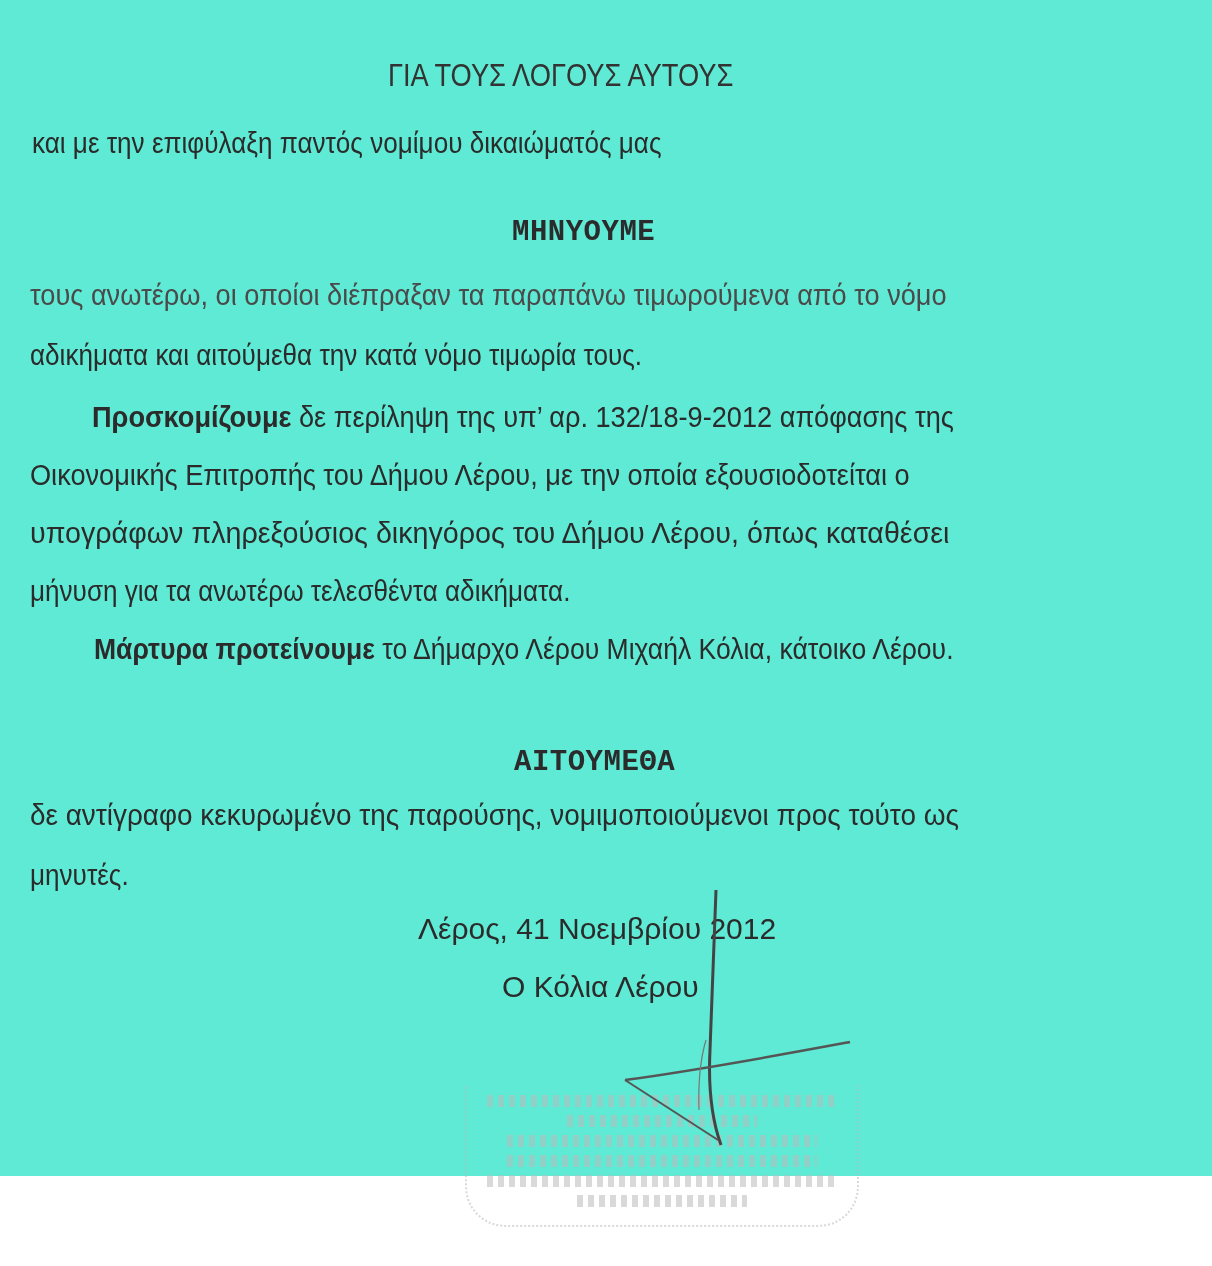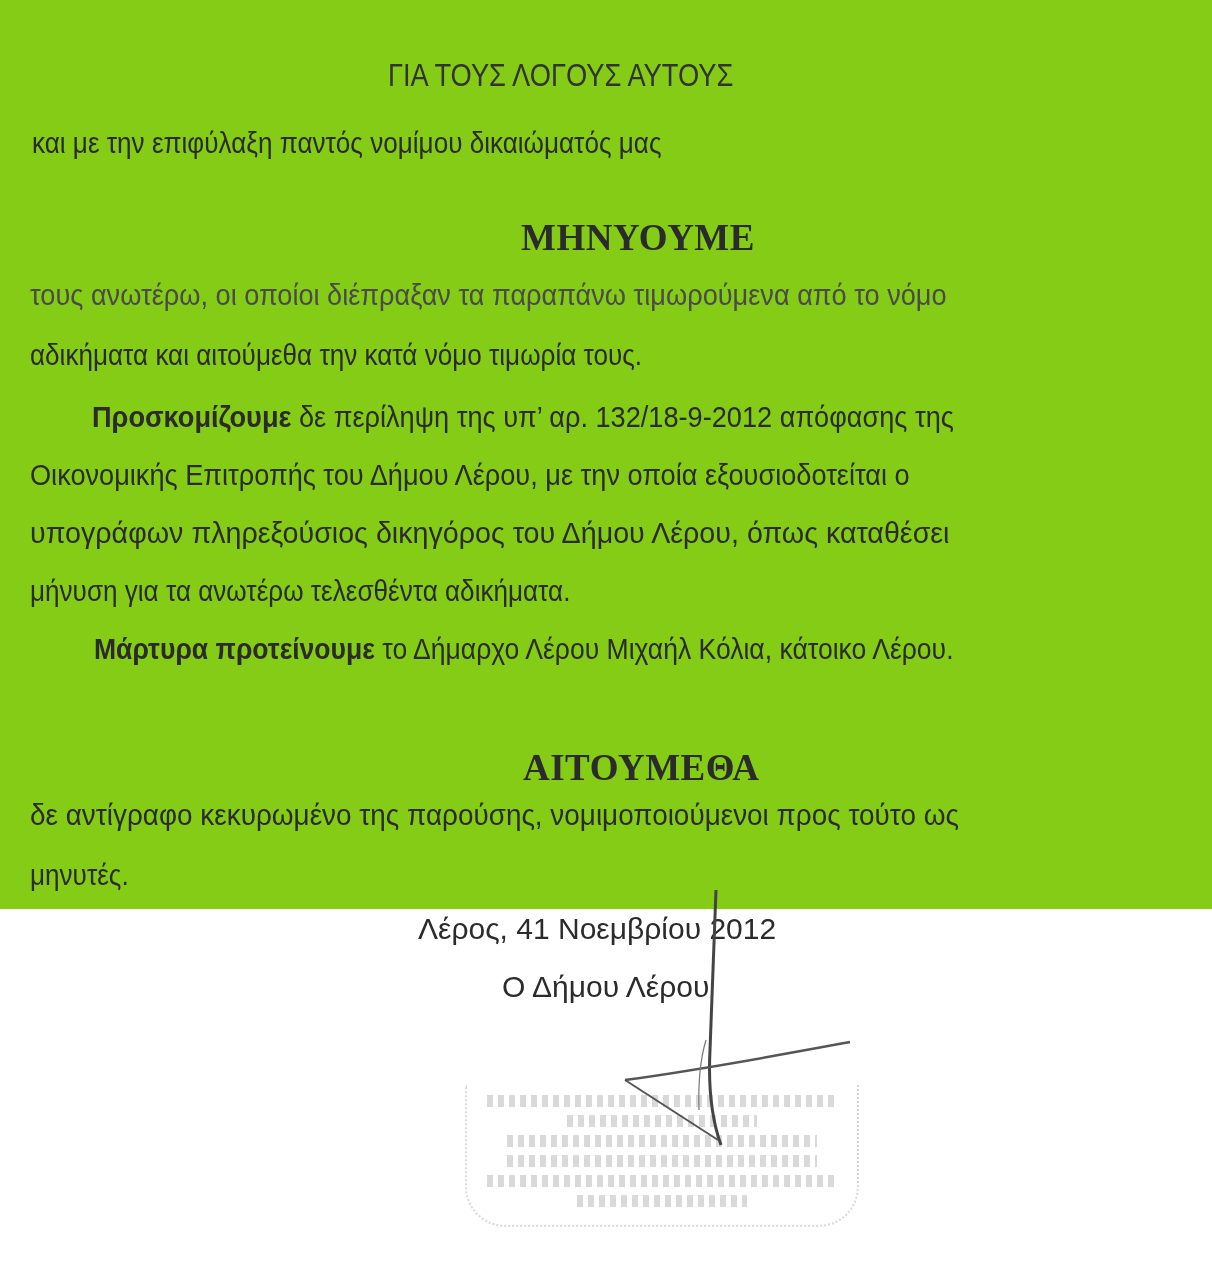--- a/index.html
+++ b/index.html
@@ -1,19 +1,19 @@
 <!DOCTYPE html>
 <html><head>
 <meta charset="utf-8">
 <style>
   html, body { margin:0; padding:0; background:#ffffff; }
   body { width:1212px; height:1266px; position:relative; overflow:hidden; color:#2b2b2b; }
-  .page { position:absolute; left:0; top:0; width:1212px; height:909px; background:#84cc16; }
+  .page { position:absolute; left:0; top:0; width:1212px; height:1176px; background:#5eead4; }
   .line { position:absolute; white-space:nowrap; font-family:"Liberation Sans Narrow","Liberation Sans",sans-serif; }
-  .heading { font-family:Liberation Serif, serif; font-weight:bold; font-size:37px; letter-spacing:0.5px;margin-left:9px; }
+  .heading { font-family:Liberation Mono, monospace; font-weight:bold; font-size:29px; letter-spacing:0.5px; }
   .heading1 { font-family:"Liberation Sans",sans-serif; font-weight:normal; font-size:31px; color:#333; transform:scaleX(0.88); transform-origin:left top; }
   .body-text { font-size:29px; font-family:"Liberation Sans",sans-serif; transform:scaleX(0.87); transform-origin:left top; }
   .body-text2 { font-size:29px; font-family:"Liberation Sans",sans-serif; }
   b { font-weight:bold; }
   .faded { color:#4a4a4a; }
   .stamp { position:absolute; left:465px; top:1085px; width:390px; height:140px; border-left:2px dotted #bbb; border-right:2px dotted #bbb; border-bottom:2px dotted #bbb; border-radius:0 0 40px 40px; opacity:0.55; }
   .stamp-row { height:12px; margin:8px 20px; background:repeating-linear-gradient(90deg,#bbb 0 6px,transparent 6px 11px); }
   svg.sig { position:absolute; left:0; top:0; }
 </style>
 </head>
@@ -42,21 +42,21 @@
     <b>Μάρτυρα προτείνουμε</b>
     <span>το Δήμαρχο Λέρου Μιχαήλ Κόλια, κάτοικο Λέρου.</span>
   </div>
 
   <div class="line heading" style="left:514px; top:746px;">ΑΙΤΟΥΜΕΘΑ</div>
 
   <div class="line body-text" style="left:30px; top:798px; font-size:30px; transform:scaleX(0.93);">δε αντίγραφο κεκυρωμένο της παρούσης, νομιμοποιούμενοι προς τούτο ως</div>
   <div class="line body-text" style="left:30px; top:858px; font-size:30px;">μηνυτές.</div>
 
   <div class="line body-text2" style="left:418px; top:912px; font-size:30px;">Λέρος, 41 Νοεμβρίου 2012</div>
-  <div class="line body-text2" style="left:502px; top:970px; font-size:30px;">Ο Δήμου Λέρου</div>
+  <div class="line body-text2" style="left:502px; top:970px; font-size:30px;">Ο Κόλια Λέρου</div>
 
   <div class="stamp">
     <div class="stamp-row" style="margin-top:10px;"></div>
     <div class="stamp-row" style="margin-left:100px; margin-right:100px;"></div>
     <div class="stamp-row" style="margin-left:40px; margin-right:40px;"></div>
     <div class="stamp-row" style="margin-left:40px; margin-right:40px;"></div>
     <div class="stamp-row"></div>
     <div class="stamp-row" style="margin-left:110px; margin-right:110px;"></div>
   </div>
 

